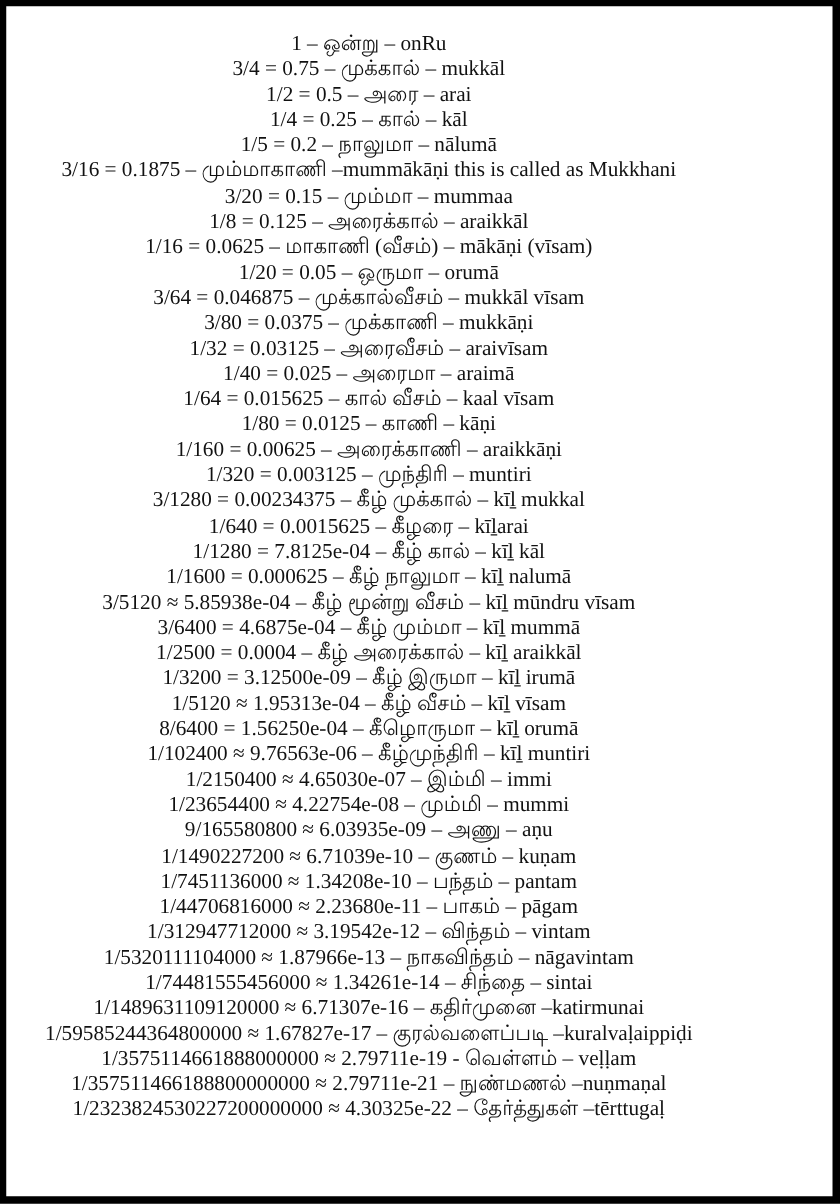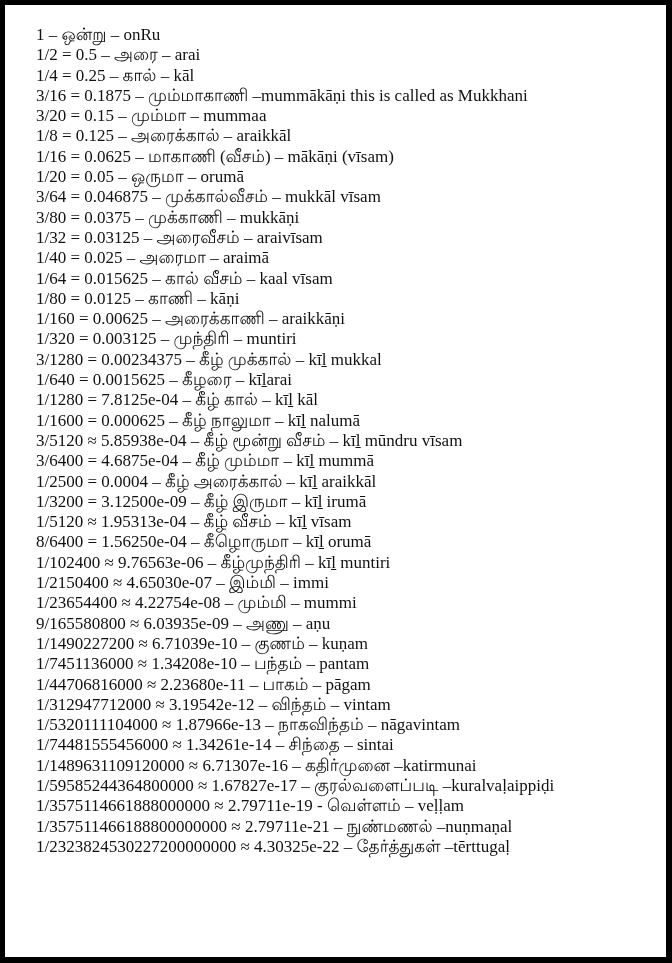--- a/index.html
+++ b/index.html
@@ -9,30 +9,32 @@
   .page {
     position: absolute; left: 5px; top: 5px; width: 661px; height: 952px;
     background: #ffffff;
   }
   .lines {
     position: absolute; left: 31px; top: 20px; margin: 0; padding: 0; list-style: none;
     font-family: "Liberation Serif", "DejaVu Serif", serif;
     font-size: 17px; line-height: 20.3px; color: #111;
     white-space: nowrap;
   }
-  .lines li { height: 20.3px; }
+  .lines li { height: 20.3px; text-align: center; }
 </style>
 </head>
 <body>
 
 <div class="page">
   <ul class="lines">
     <li>1 – ஒன்று – onRu</li>
+    <li>3/4 = 0.75 – முக்கால் – mukkāl</li>
     <li>1/2 = 0.5 – அரை – arai</li>
     <li>1/4 = 0.25 – கால் – kāl</li>
+    <li>1/5 = 0.2 – நாலுமா – nālumā</li>
     <li>3/16 = 0.1875 – மும்மாகாணி –mummākāṇi this is called as Mukkhani</li>
     <li>3/20 = 0.15 – மும்மா – mummaa</li>
     <li>1/8 = 0.125 – அரைக்கால் – araikkāl</li>
     <li>1/16 = 0.0625 – மாகாணி (வீசம்) – mākāṇi (vīsam)</li>
     <li>1/20 = 0.05 – ஒருமா – orumā</li>
     <li>3/64 = 0.046875 – முக்கால்வீசம் – mukkāl vīsam</li>
     <li>3/80 = 0.0375 – முக்காணி – mukkāṇi</li>
     <li>1/32 = 0.03125 – அரைவீசம் – araivīsam</li>
     <li>1/40 = 0.025 – அரைமா – araimā</li>
     <li>1/64 = 0.015625 – கால் வீசம் – kaal vīsam</li>

